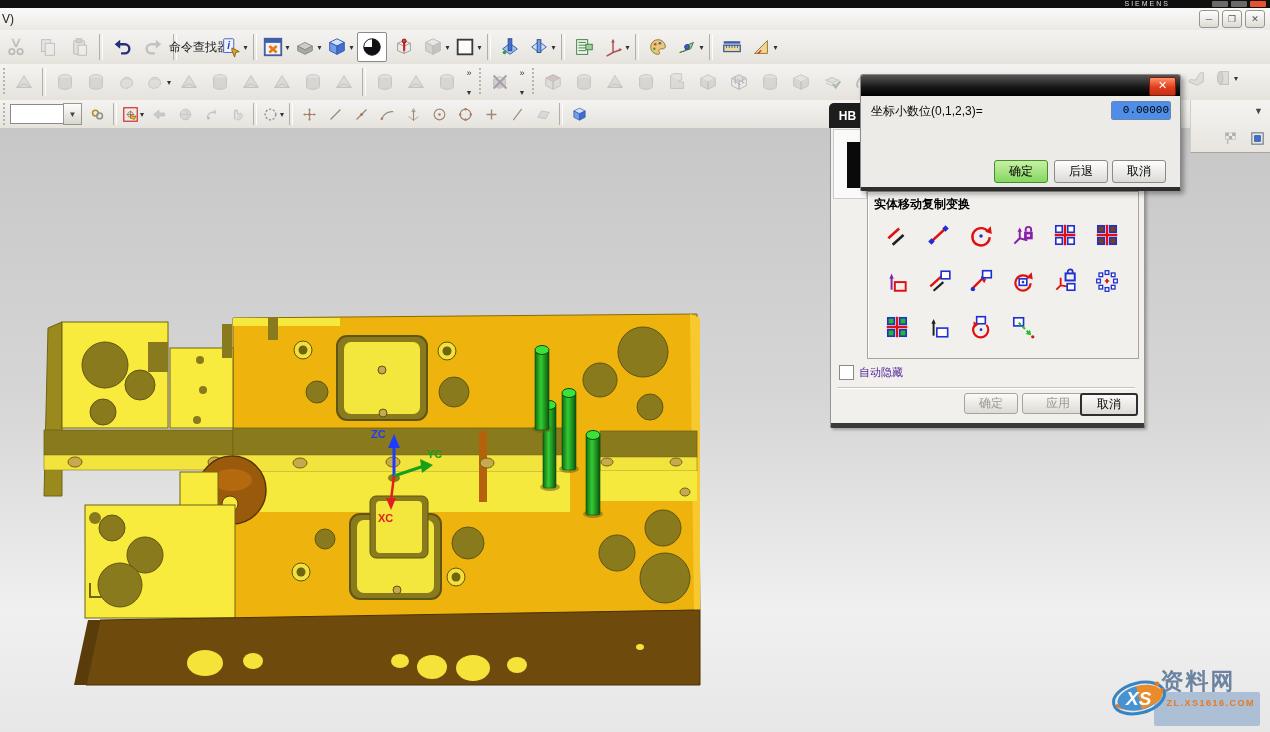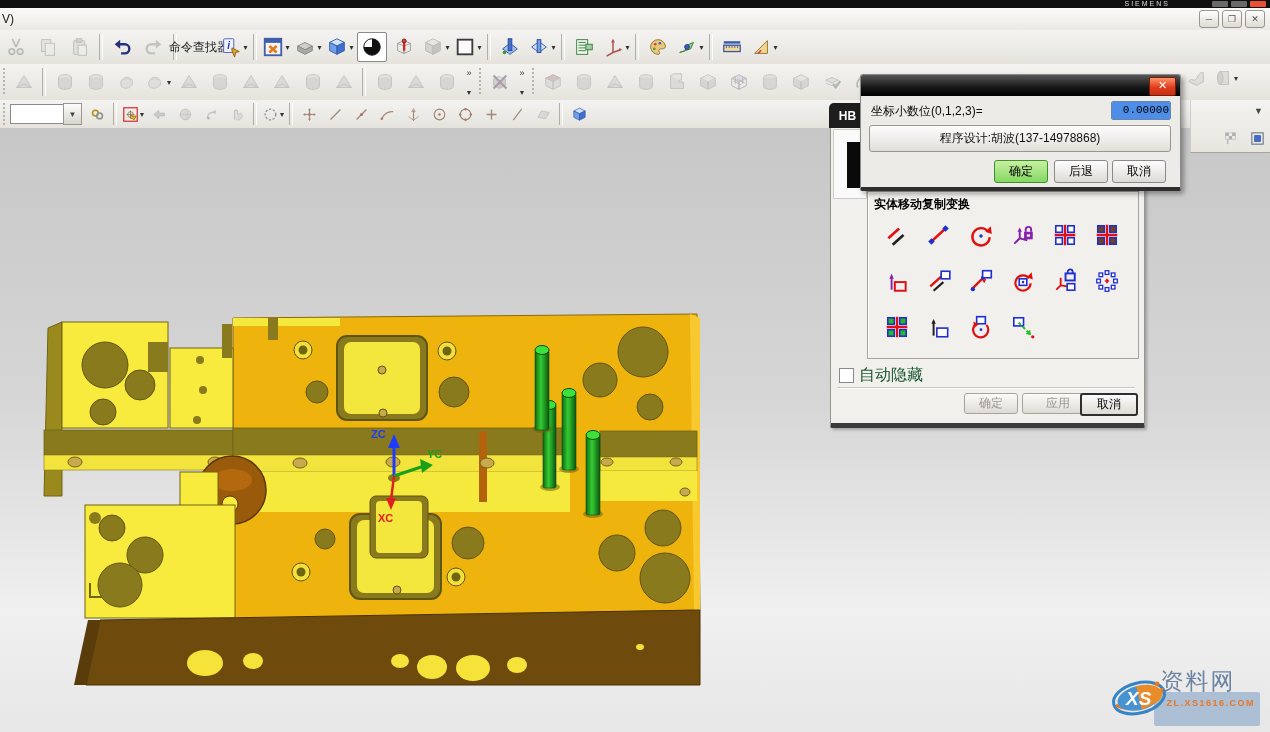--- a/index.html
+++ b/index.html
@@ -60,40 +60,40 @@
 
   
   #viewport{position:absolute;left:0;top:128px;width:1270px;height:604px;
     background:linear-gradient(#c7c7c7,#d6d6d6 45%,#f0f0f0 80%,#e7e7e7);}
   #model{position:absolute;left:0;top:0;}
 
   
   #watermark{position:absolute;right:10px;bottom:6px;display:flex;align-items:center;opacity:.95;}
   #wm-logo{width:58px;height:40px;margin-right:-8px;z-index:2;}
   #wm-right{display:flex;flex-direction:column;align-items:flex-start;}
-  #wm-name{font-size:23px;font-weight:normal;color:#667f9e;line-height:22px;letter-spacing:2px;}
+  #wm-name{font-size:23px;font-weight:bold;color:#667f9e;line-height:22px;letter-spacing:2px;}
   #wm-band{background:#a9bdd3;border-radius:2px;padding:0 5px 16px 12px;margin-left:-6px;}
   #wm-url{font-size:9px;font-weight:bold;color:#e8731a;letter-spacing:1.5px;line-height:13px;}
 
   
   #hb-tab{position:absolute;left:829px;top:103px;width:37px;height:25px;z-index:40;
     background:#1d1d1d;color:#fff;font-weight:bold;font-size:12px;border-radius:5px 5px 0 0;
     display:flex;align-items:center;justify-content:center;cursor:pointer;}
   #side-panel{position:absolute;left:830px;top:126px;width:313px;height:296px;z-index:30;
     background:#f1f0ed;border:1px solid #9a968e;border-bottom:5px solid #3a3a3a;border-radius:0 0 2px 2px;
     box-shadow:2px 2px 3px rgba(0,0,0,.25);}
   #sp-preview{position:absolute;left:2px;top:2px;width:32px;height:68px;background:#fafafa;border:1px solid #cfccc5;}
   #sp-preview .black-rect{position:absolute;left:13px;top:12px;width:16px;height:46px;background:#0a0a0a;}
   #group-box{position:absolute;left:36px;top:64px;width:270px;height:166px;
     border:1px solid #a8a49c;box-shadow:1px 1px 0 #fff inset;background:#f1f0ed;}
   #group-title{position:absolute;left:6px;top:4px;font-size:12px;font-weight:bold;color:#000;}
   #t-grid{position:absolute;left:8px;top:24px;}
   .t-row{display:flex;margin-bottom:8px;}
   .t-cell{width:40px;height:36px;display:flex;align-items:center;justify-content:center;cursor:pointer;border:1px solid transparent;border-radius:2px;}
-  #autohide-row{position:absolute;left:8px;top:238px;display:flex;align-items:center;font-size:16px;color:#14532d;}
+  #autohide-row{position:absolute;left:8px;top:238px;display:flex;align-items:center;font-size:11px;color:#4c1d95;}
   #autohide-box{width:13px;height:13px;background:#fff;border:1px solid #8a8a8a;margin-right:5px;cursor:pointer;}
   #sp-sep{position:absolute;left:6px;top:260px;width:298px;height:0;border-top:1px solid #c9c5bd;border-bottom:1px solid #fff;}
   .sp-btn{position:absolute;top:266px;width:52px;height:19px;border:1px solid #a8a49c;border-radius:3px;
     background:linear-gradient(#fbfbfa,#dedbd4);font-size:12px;display:flex;align-items:center;justify-content:center;cursor:pointer;}
   .sp-btn.disabled{color:#9b978f;cursor:default;}
   .sp-btn.default{border:2px solid #2f2f2f;color:#000;font-weight:normal;}
   #sp-ok{left:133px;} #sp-apply{left:191px;padding-left:9px;} #sp-cancel{left:249px;width:54px;}
 
   
   #coord-dialog{position:absolute;left:860px;top:74px;width:319px;height:112px;z-index:50;
@@ -967,19 +967,18 @@
     <div id="sp-cancel" class="sp-btn default">取消</div>
   </div>
 
   <div id="coord-dialog">
     <div id="cd-title"></div>
     <div id="cd-close">✕</div>
     <div id="cd-label">坐标小数位(0,1,2,3)=</div>
     <div id="cd-input">
       <span class="sel">0.00000</span>
     </div>
-    <div id="cd-author">程序设计:胡波(137-14978868)</div>
     <div id="cd-ok" class="cd-btn">确定</div>
     <div id="cd-back" class="cd-btn">后退</div>
     <div id="cd-cancel" class="cd-btn">取消</div>
   </div>
 
 </div>
 
 </body></html>

